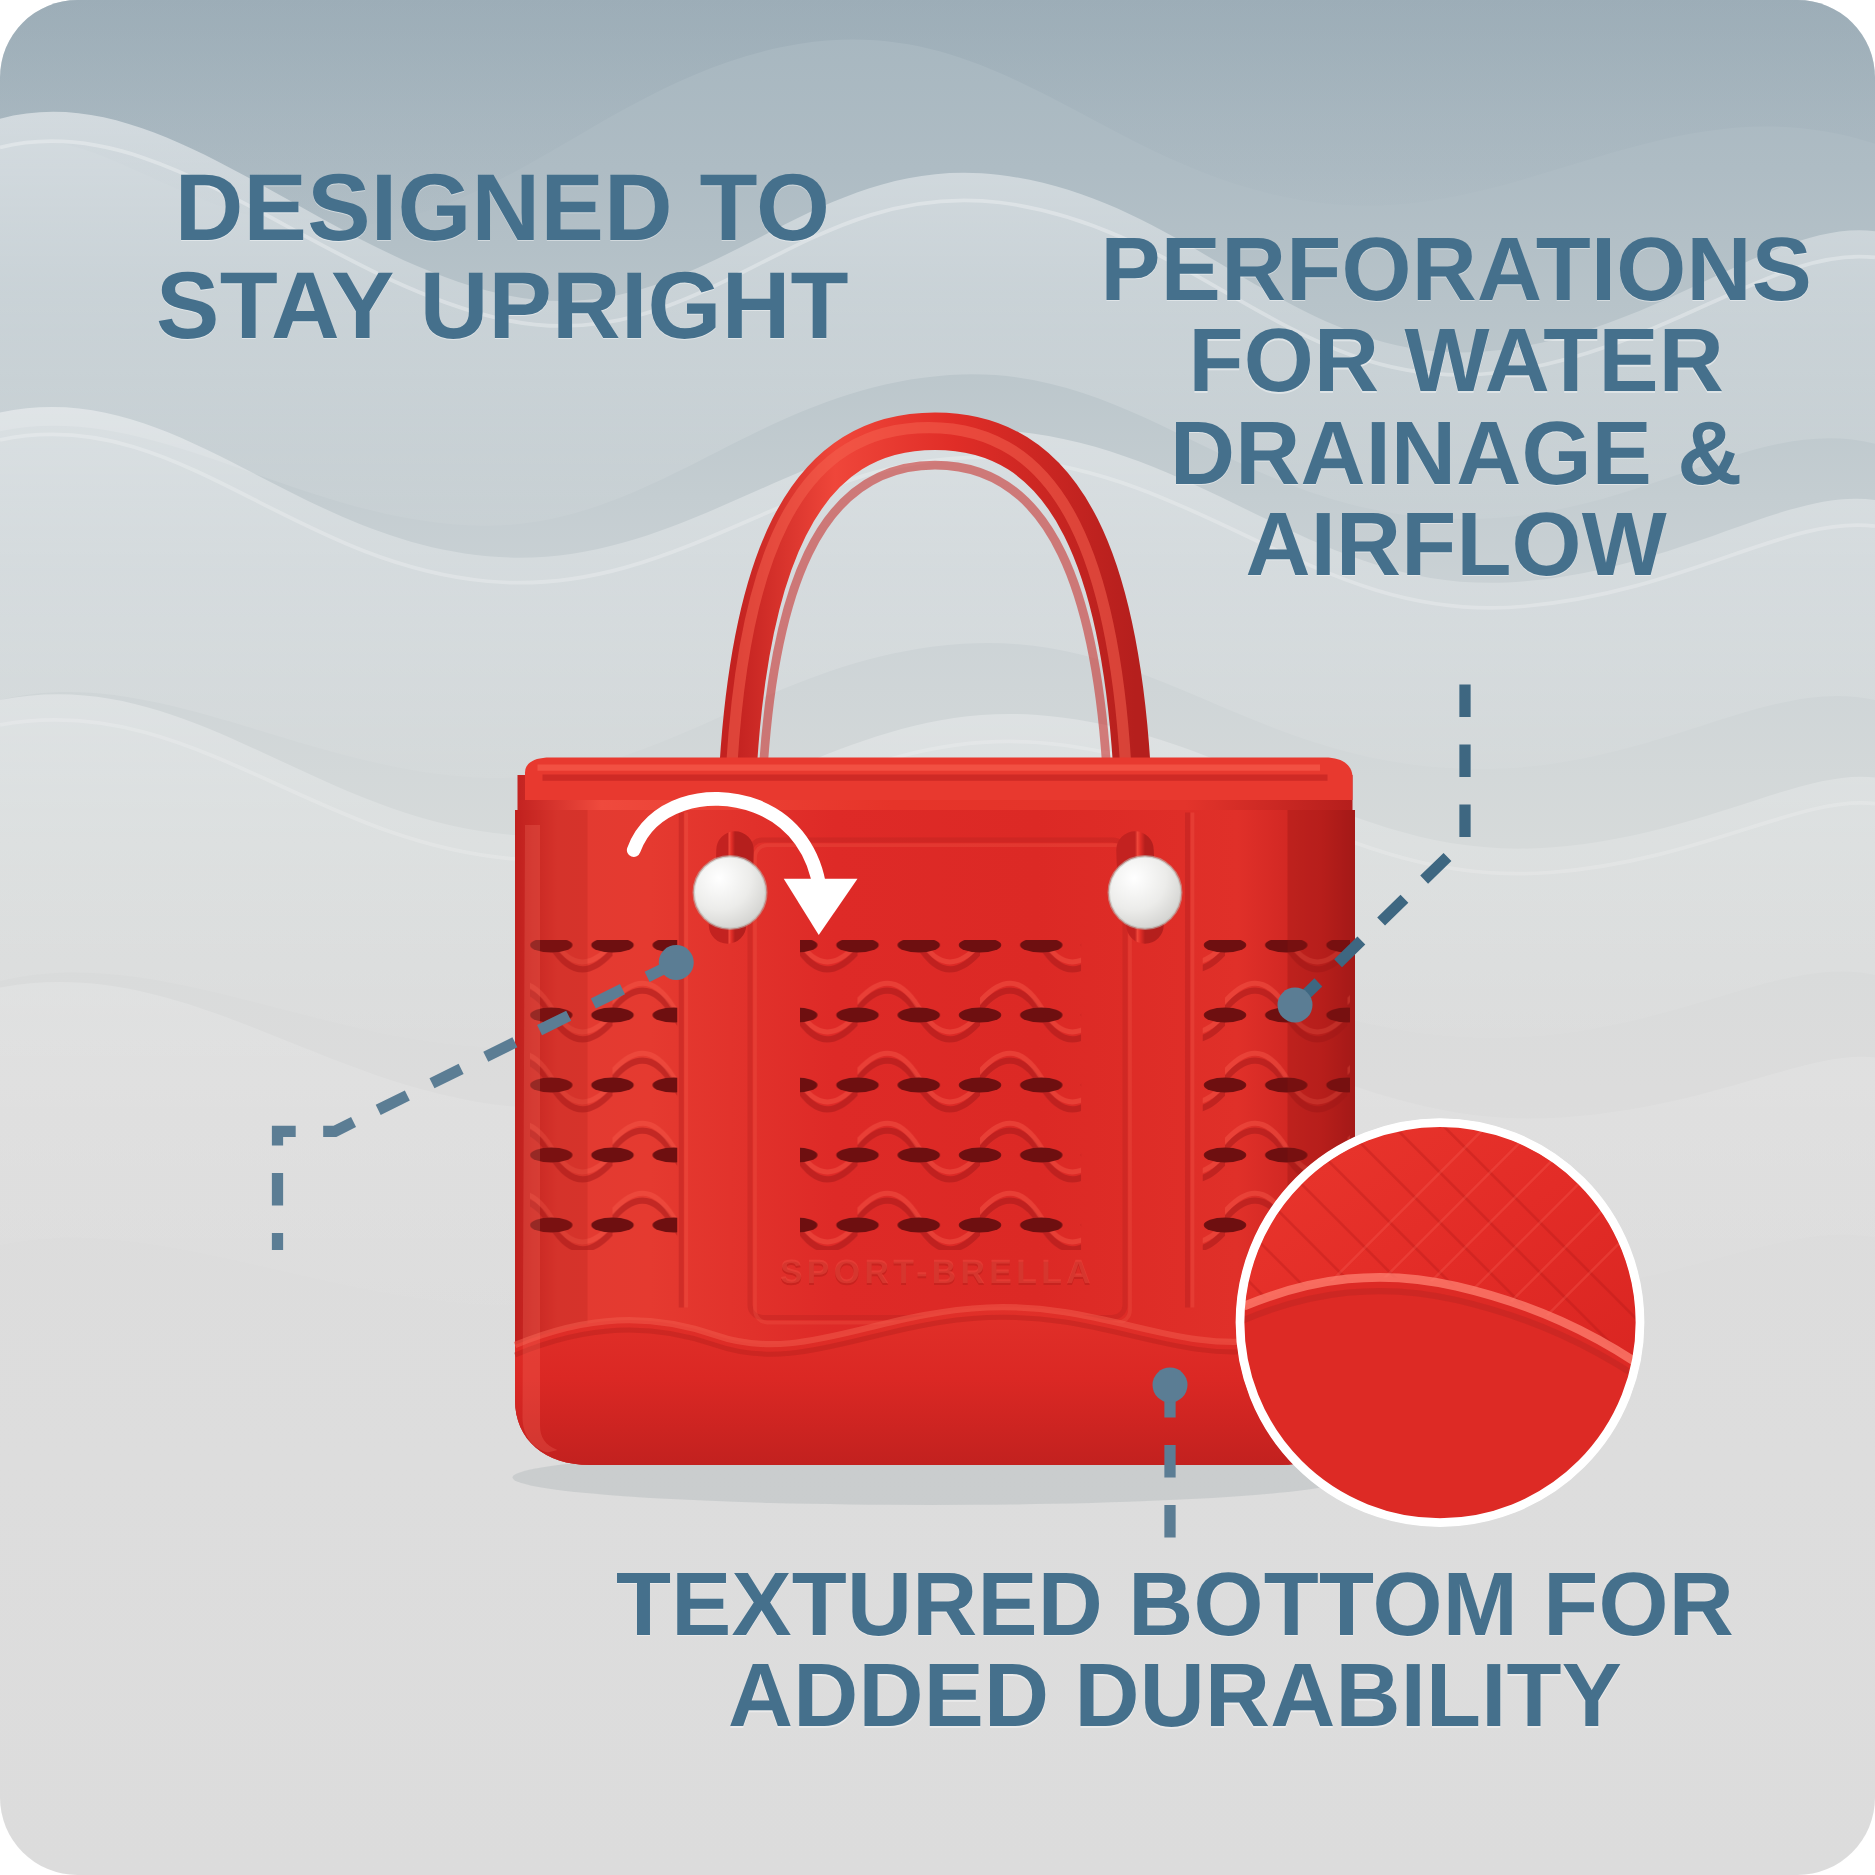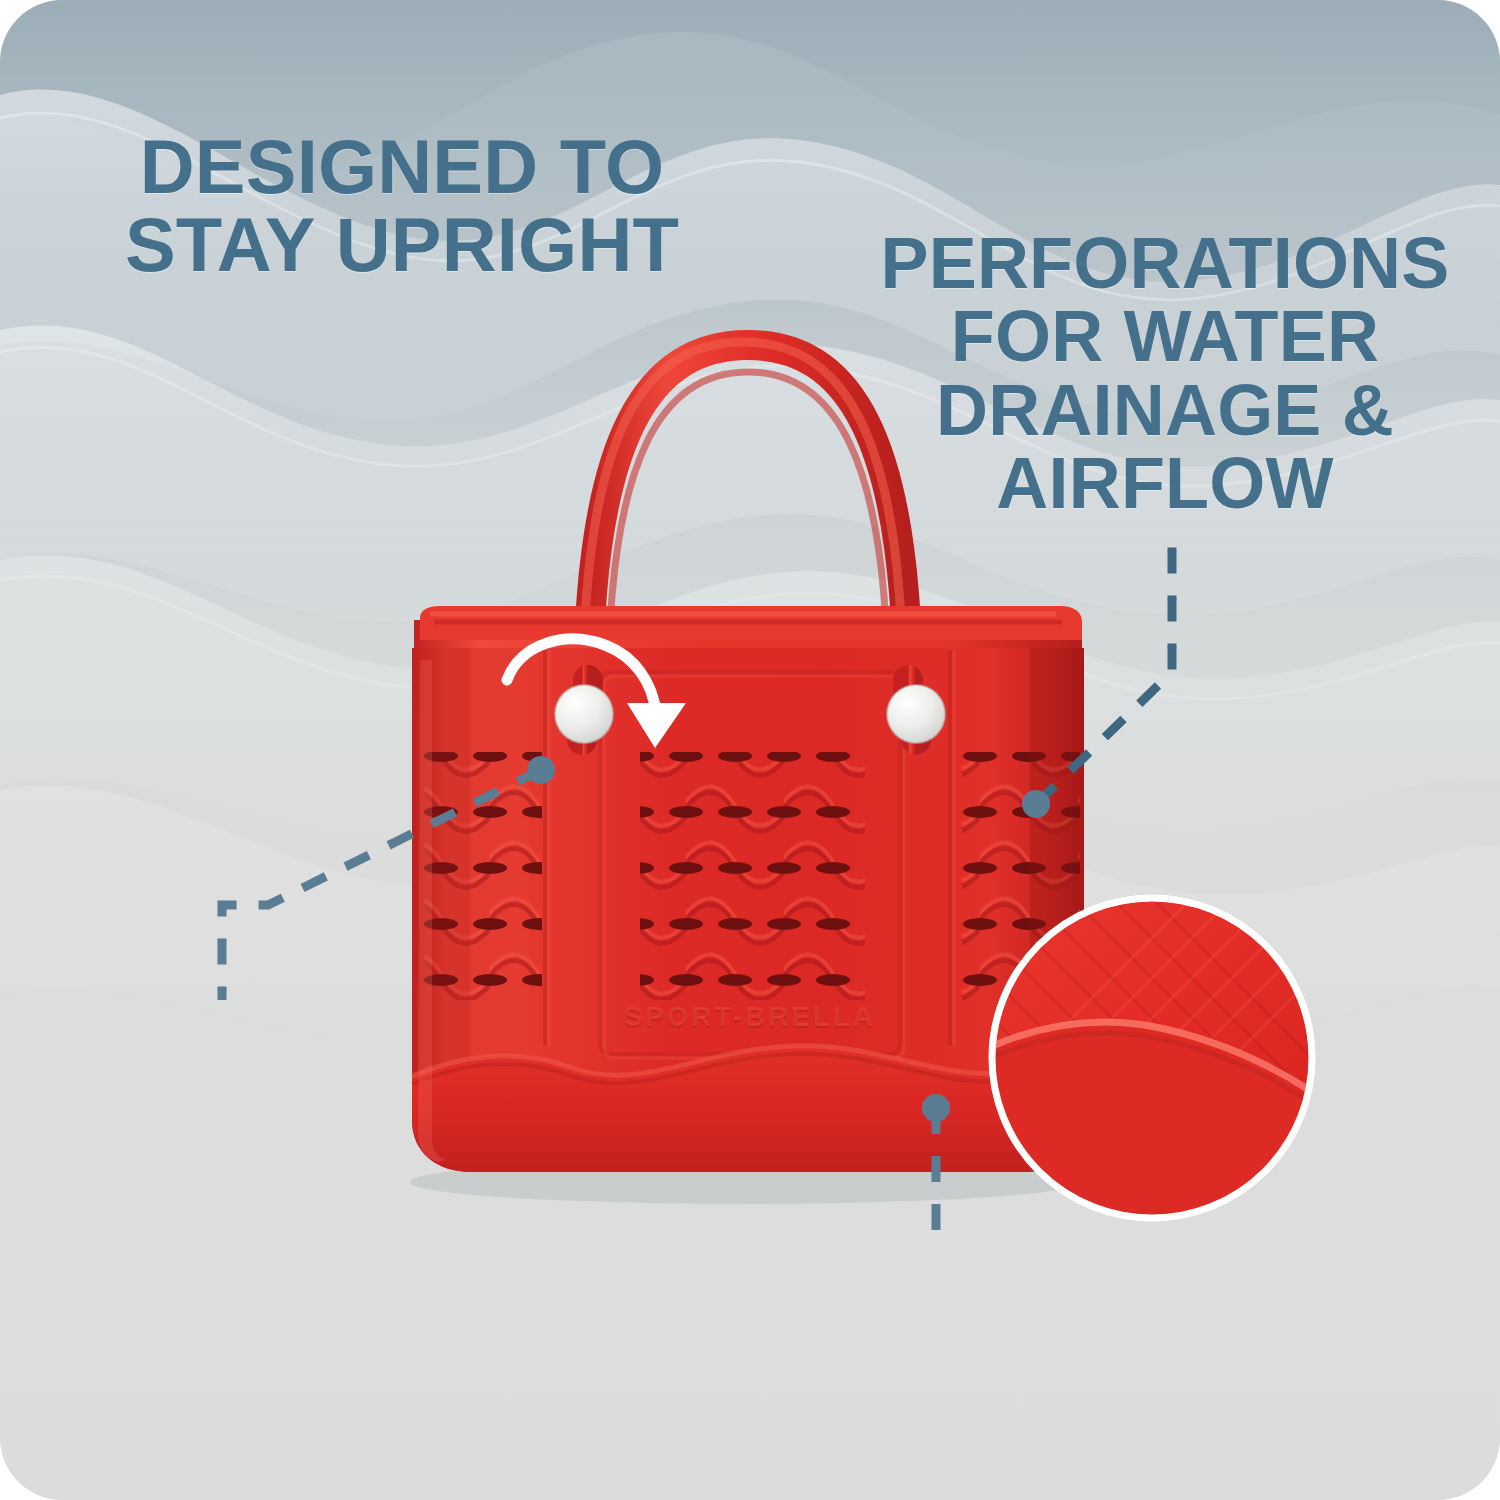--- a/index.html
+++ b/index.html
@@ -57,21 +57,20 @@
     width: 620px;
     font-size: 76px;
     text-align: center;
   }
   #callout-perforations {
     left: 860px;
     top: 180px;
     width: 610px;
     font-size: 72px;
     text-align: center;
-    margin-top: 47px;
   }
   #callout-straps {
     left: 40px;
     top: 1036px;
     width: 370px;
     font-size: 72px;
     text-align: center;
   }
   #callout-textured {
     left: 470px;
@@ -344,15 +343,17 @@
 
     <div class="callout" id="callout-upright">DESIGNED TO
 STAY UPRIGHT</div>
 
     <div class="callout" id="callout-perforations">PERFORATIONS
 FOR WATER
 DRAINAGE &amp;
 AIRFLOW</div>
 
 
+    <div class="callout" id="callout-textured">TEXTURED BOTTOM FOR
+ADDED DURABILITY</div>
 
   </div>
 </div>
 
 </body></html>

